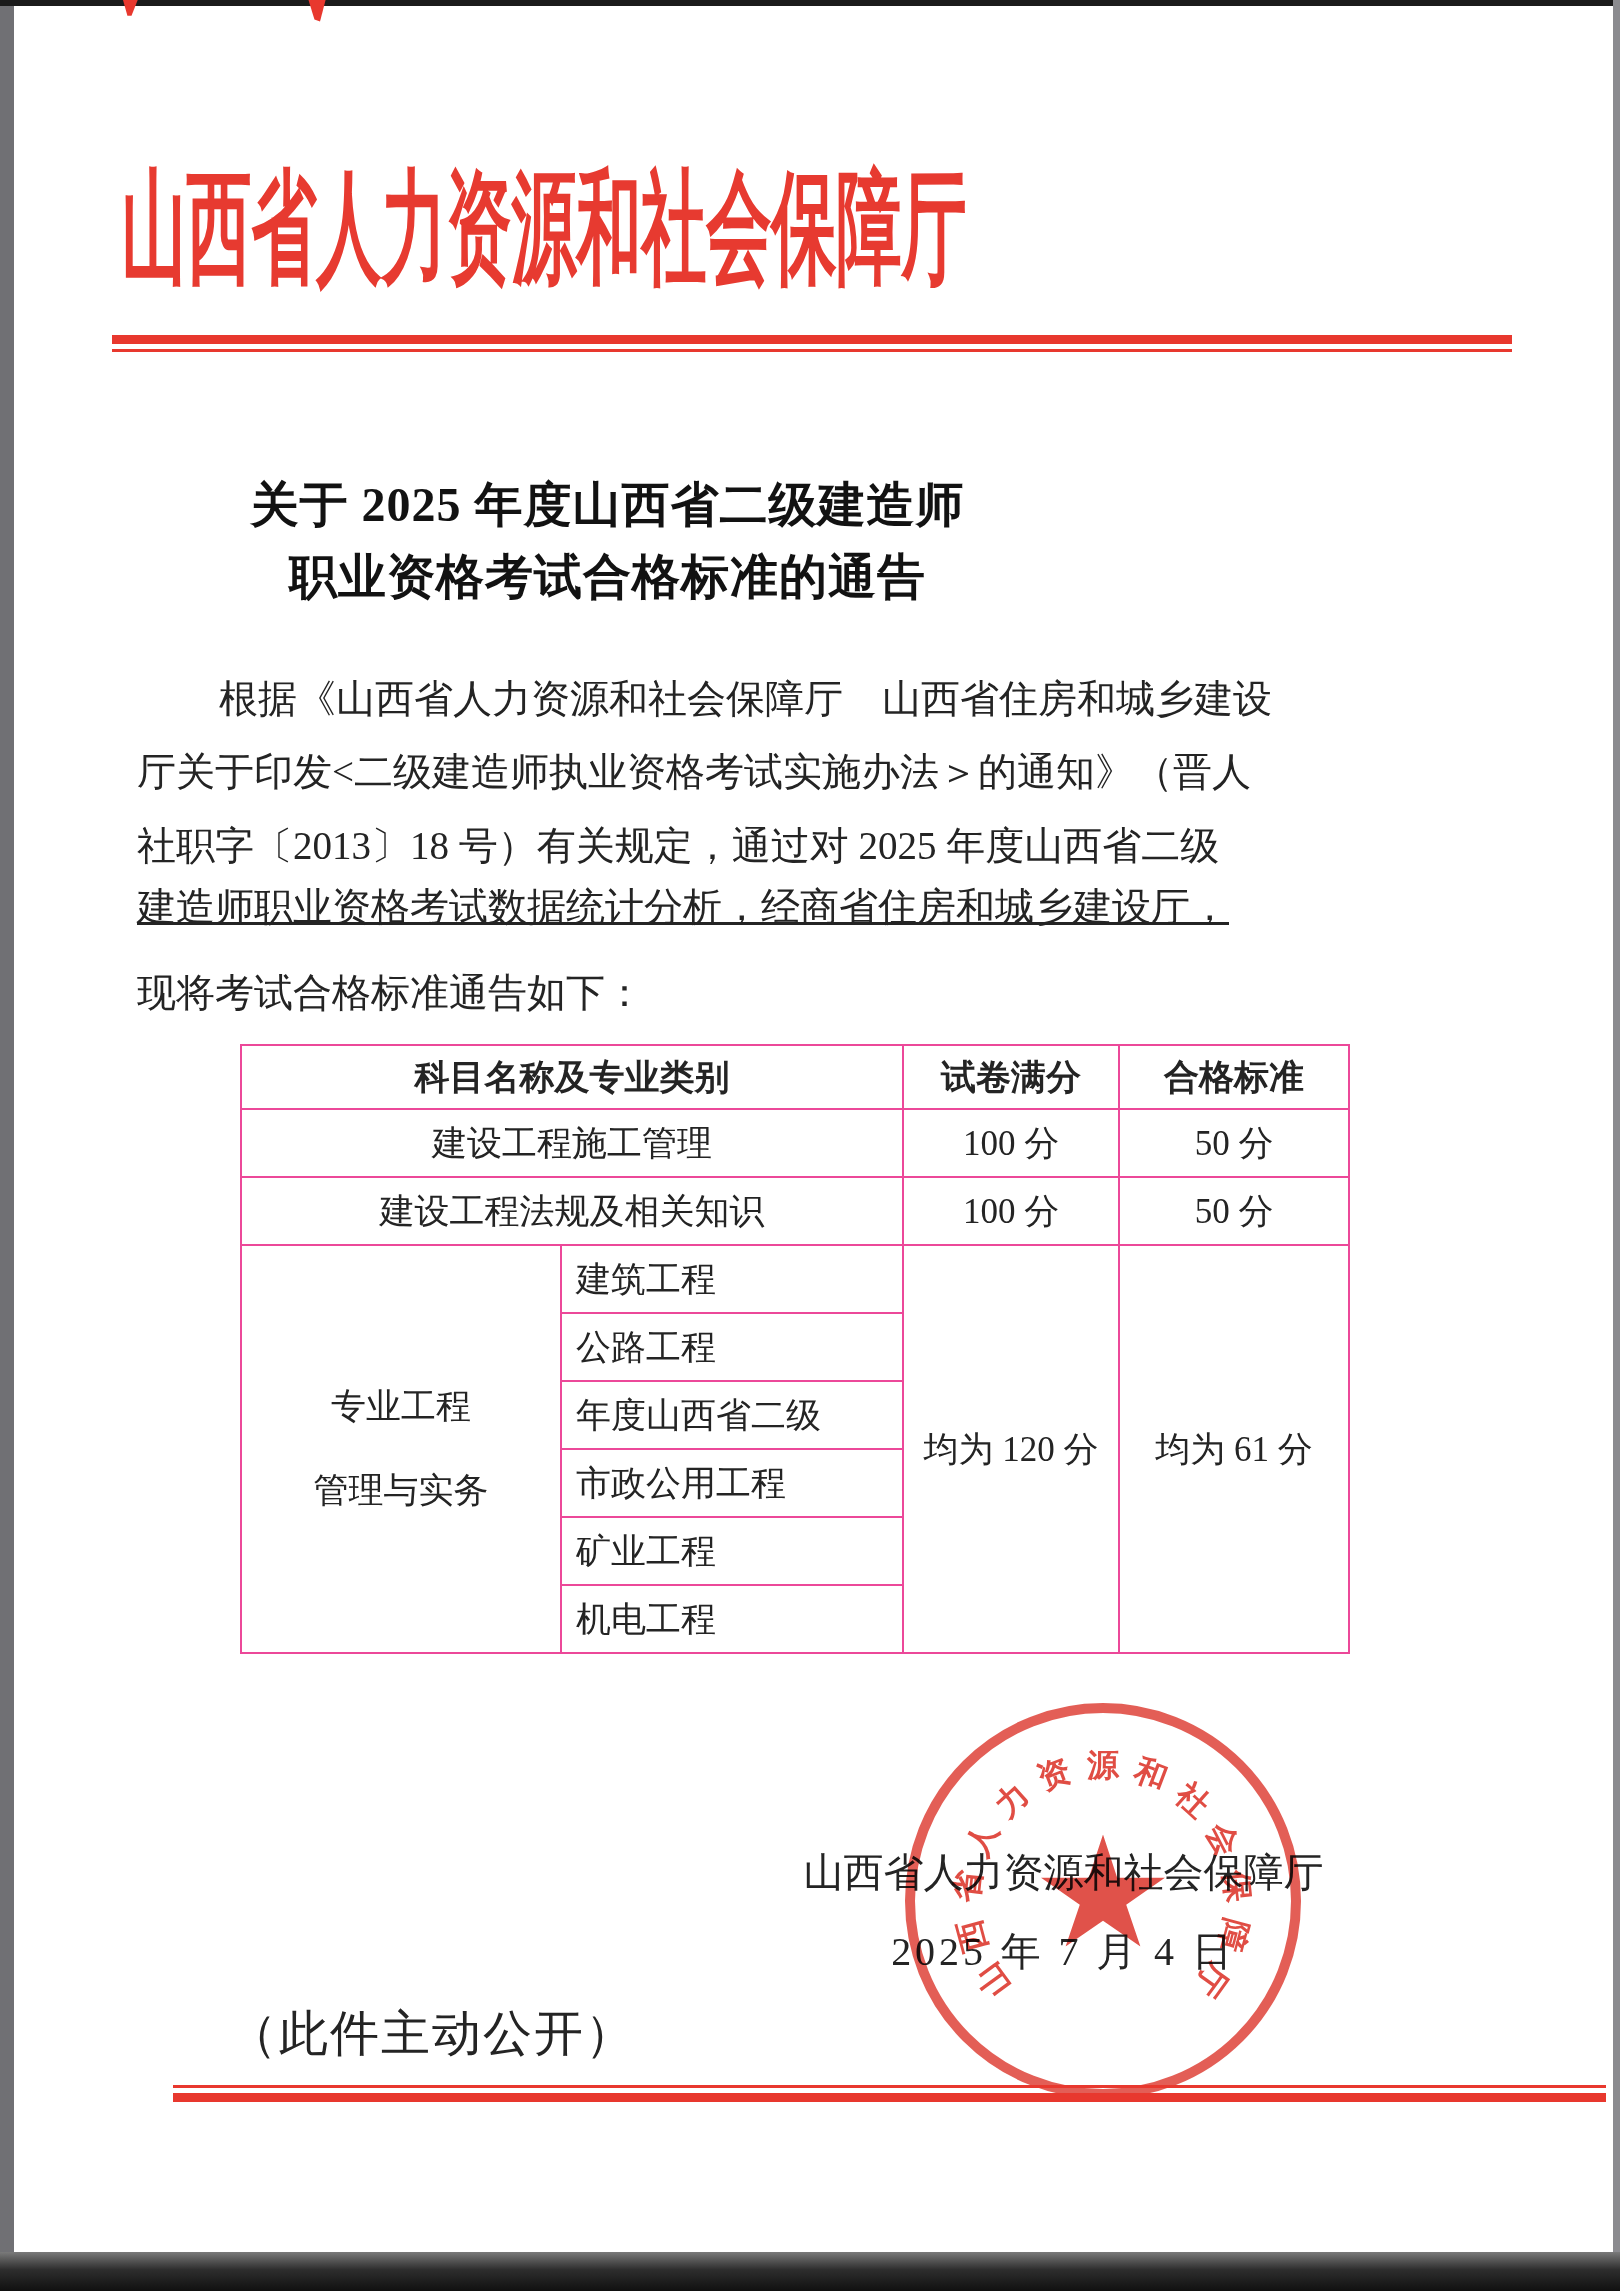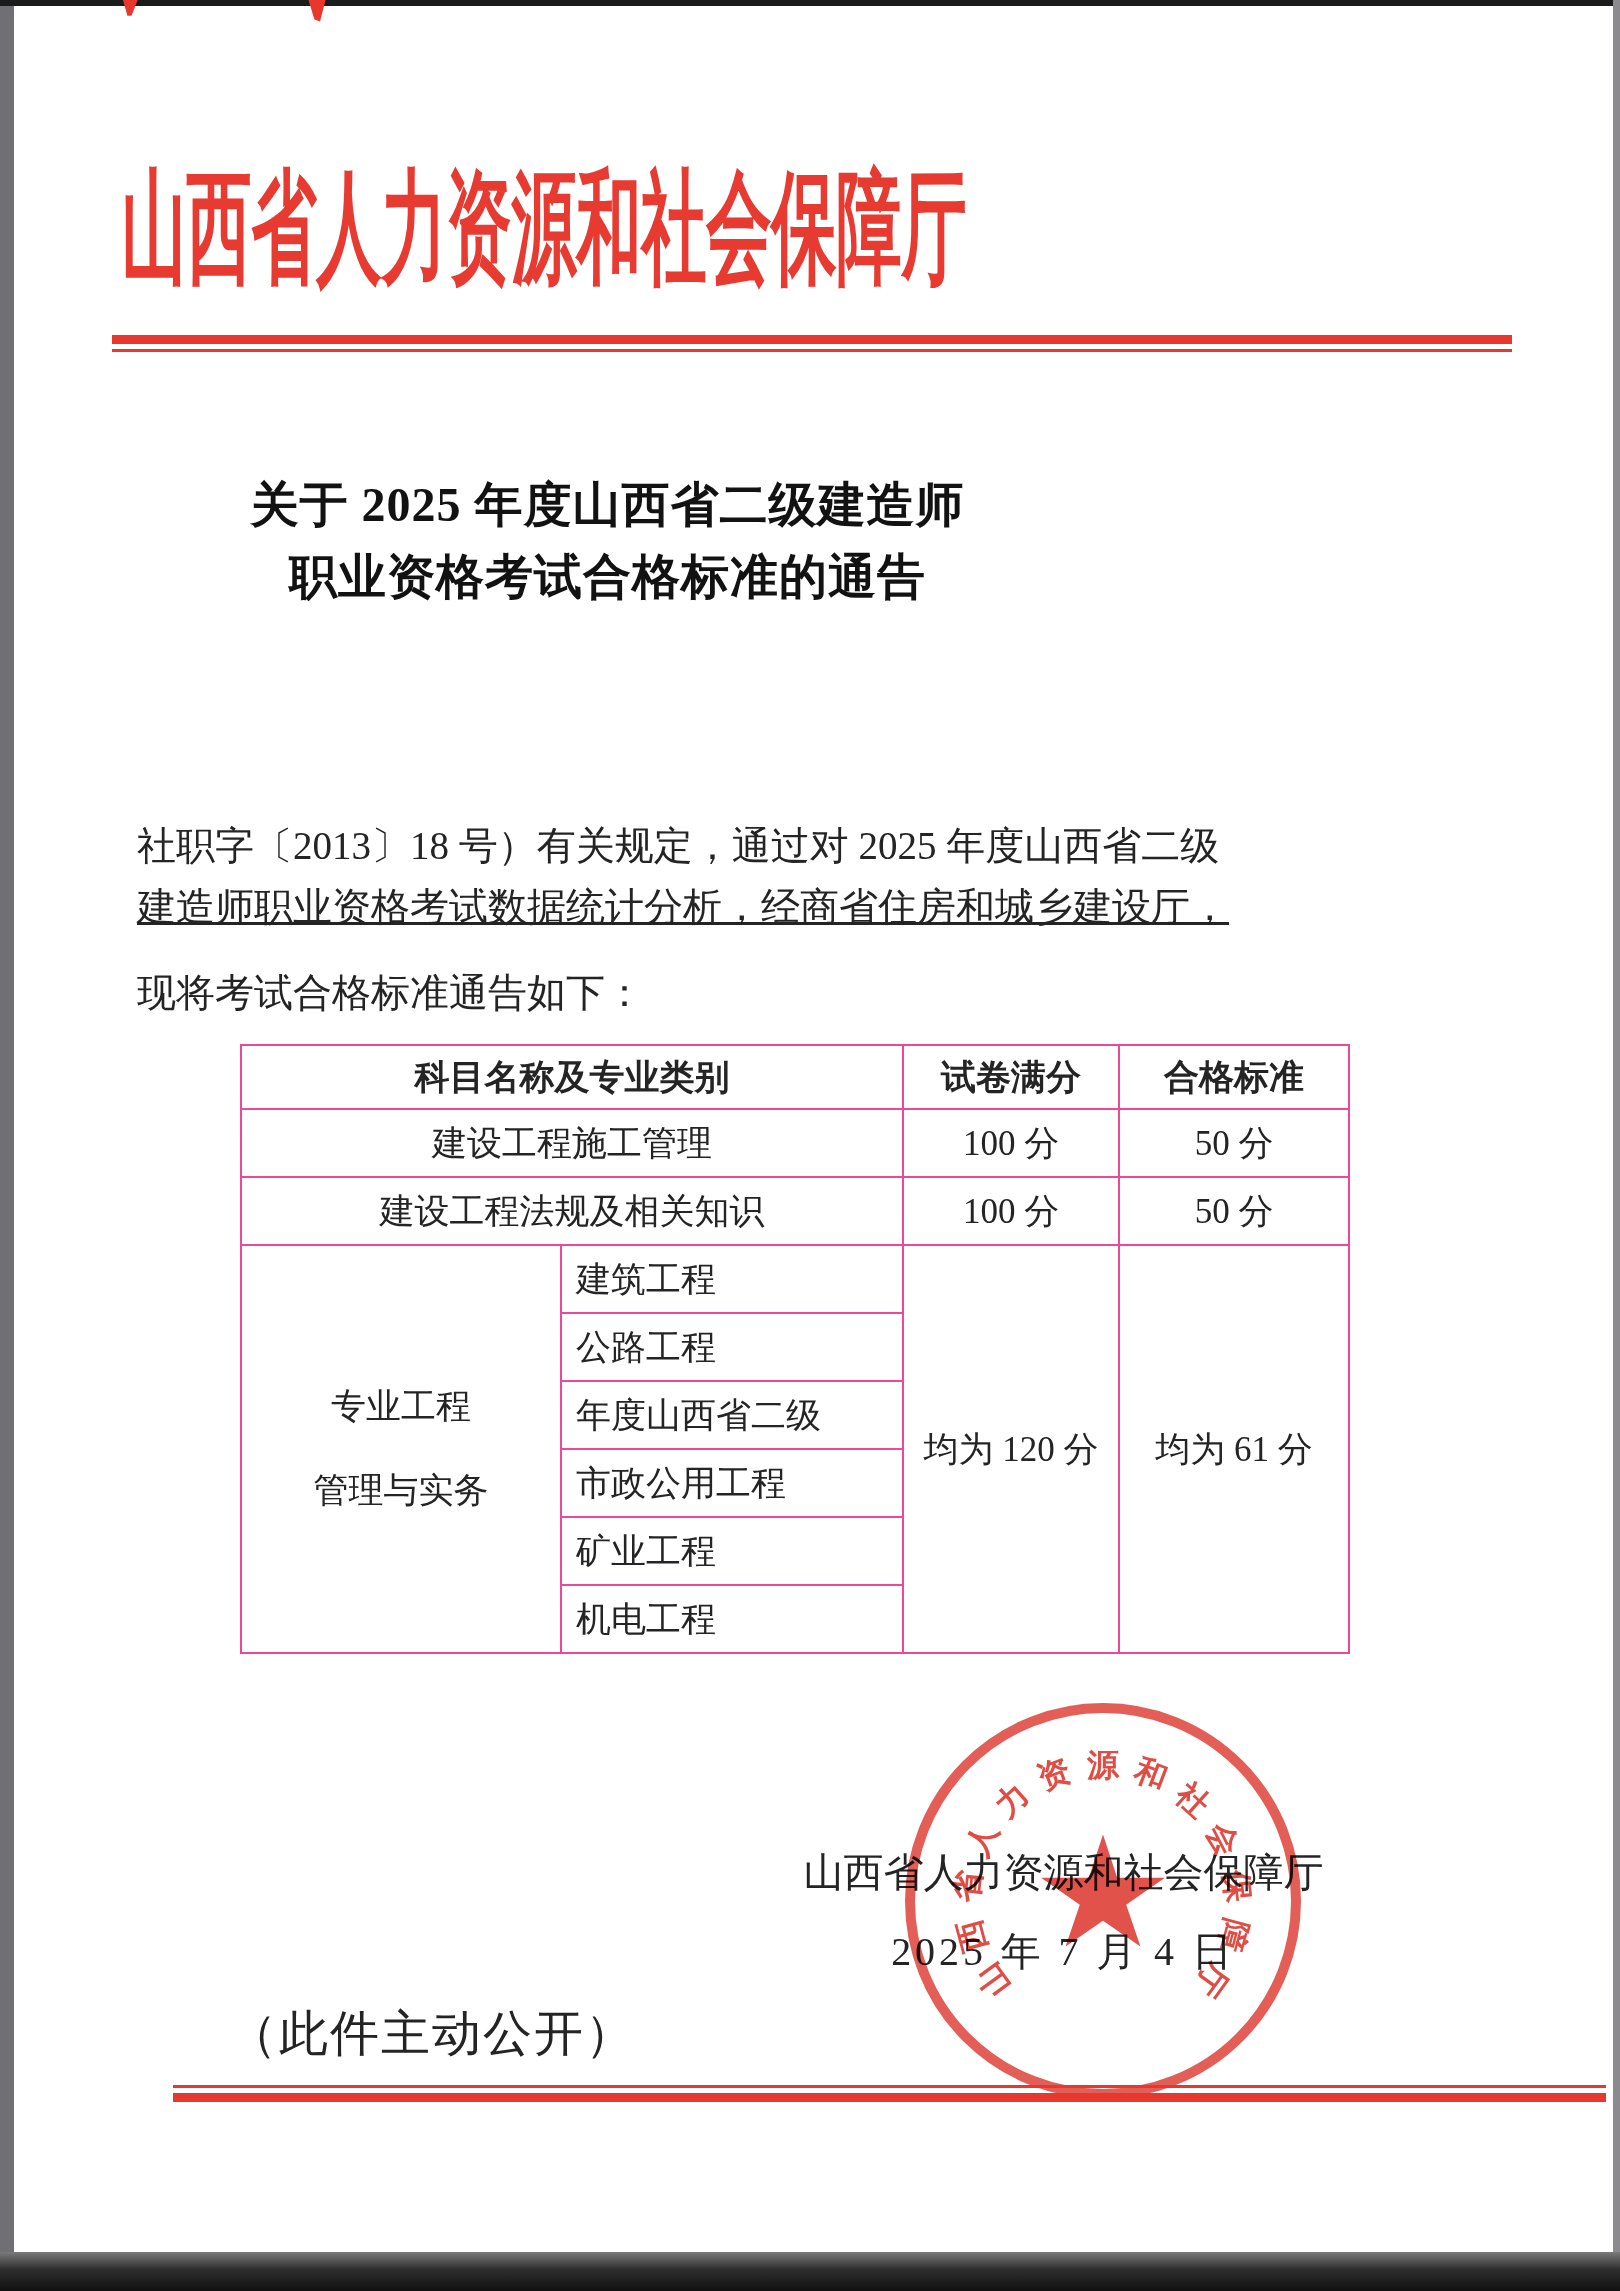--- a/index.html
+++ b/index.html
@@ -84,20 +84,22 @@
     <span>山西省人力资源和社会保障厅</span>
   </div>
   <div class="rule-top-thick"></div>
   <div class="rule-top-thin"></div>
 
   <div class="doc-title">
     <div>关于 2025 年度山西省二级建造师</div>
     <div>职业资格考试合格标准的通告</div>
   </div>
 
+  <div class="body-line bl0">根据《山西省人力资源和社会保障厅　山西省住房和城乡建设</div>
+  <div class="body-line bl1">厅关于印发&lt;二级建造师执业资格考试实施办法＞的通知》（晋人</div>
   <div class="body-line bl2">社职字〔2013〕18 号）有关规定，通过对 2025 年度山西省二级</div>
   <div class="body-line bl3">建造师职业资格考试数据统计分析，经商省住房和城乡建设厅，</div>
   <div class="body-line bl4 last">现将考试合格标准通告如下：</div>
 
   <table class="score">
     <colgroup>
       <col style="width:320px">
         <col style="width:342px">
         <col style="width:216px">
         <col style="width:230px">

